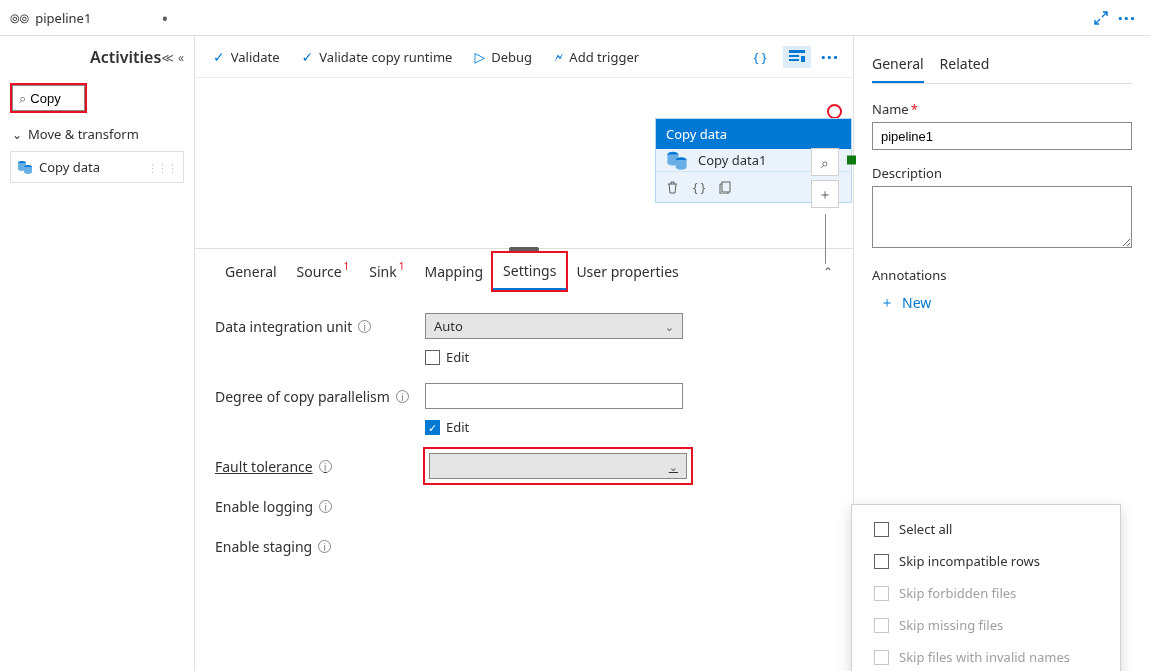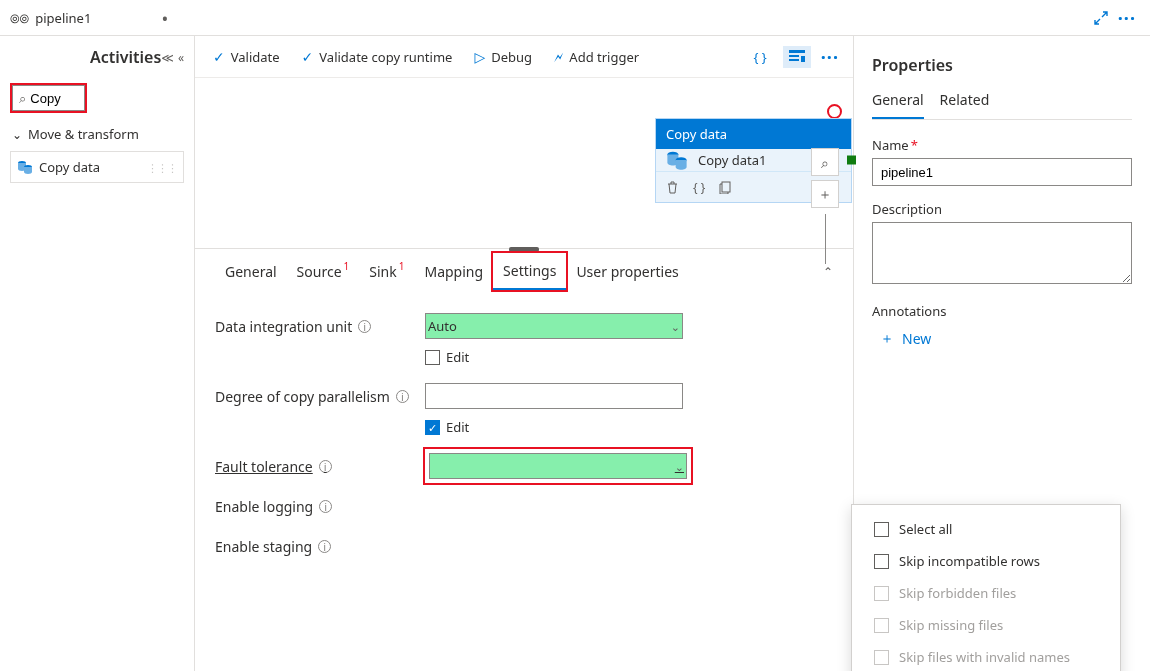--- a/index.html
+++ b/index.html
@@ -60,21 +60,21 @@
   .tabs-row { display:flex; align-items:center; padding:0 20px; border-top:1px solid #e1dfdd; height:46px; }
   .tab { font-size:14px; padding:8px 10px; color:#323130; cursor:pointer; position:relative; }
   .tab .sup { color:#e81123; font-size:10px; position:relative; top:-7px; margin-left:2px; }
   .tab.active { border-bottom:2px solid #0078d4; color:#323130; }
   .tab.hl { outline:2px solid #e81123; }
   .tabs-collapse { margin-left:auto; color:#605e5c; font-size:12px; }
   .form { padding:14px 20px; }
   .form-row { display:flex; align-items:center; height:36px; margin-bottom:4px; }
   .label-col { width:210px; display:flex; align-items:center; gap:6px; font-size:14px; }
   .info-icon { color:#8a8886; font-size:11px; border:1px solid #8a8886; border-radius:50%; width:13px; height:13px; display:inline-flex; align-items:center; justify-content:center; }
-  .select { width:258px; height:26px; border:1px solid #8a8886; padding:0 2px; display:flex; align-items:center; justify-content:space-between; font-size:13px; background:#86efac; }
+  .select { width:258px; height:26px; border:1px solid #8a8886; padding:0 8px; display:flex; align-items:center; justify-content:space-between; font-size:13px; background:#e5e5e5; }
   .chev-d { color:#605e5c; font-size:11px; }
   .input { width:258px; height:26px; border:1px solid #8a8886; padding:0 8px; font-size:13px; background:#fff; }
   .check-row { display:flex; align-items:center; gap:6px; padding-left:210px; margin-bottom:12px; font-size:13px; }
   .chk { width:15px; height:15px; border:1px solid #605e5c; display:inline-flex; align-items:center; justify-content:center; font-size:11px; color:#fff; }
   .chk.checked { background:#0078d4; border-color:#0078d4; }
   .hl-box { outline:2px solid #e81123; padding:4px; display:inline-block; }
   .ft-row { margin-bottom:4px;text-decoration:underline; }
   .dropdown { position:absolute; left:656px; top:468px; width:270px; background:#fff; border:1px solid #d2d0ce; box-shadow:0 4px 14px rgba(0,0,0,0.15); padding:8px 0; z-index:10; }
   .dd-item { display:flex; align-items:center; gap:10px; padding:7px 22px; font-size:13px; cursor:pointer; }
   .dd-item.disabled { color:#a19f9d; }
@@ -304,21 +304,20 @@
         <span>Skip missing files</span>
       </div>
       <div class="dd-item disabled">
         <span class="dd-chk"></span>
         <span>Skip files with invalid names</span>
       </div>
     </div>
   </div>
 
   <div class="properties">
-    <div class="prop-title">Properties</div>
     <div class="prop-tabs">
       <div class="prop-tab active">General</div>
       <div class="prop-tab">Related</div>
     </div>
     <div class="prow">
       <div class="plabel"><span>Name</span><span class="req">*</span></div>
       <input class="pinput" value="pipeline1" style="">
     </div>
     <div class="prow">
       <div class="plabel">Description</div>

